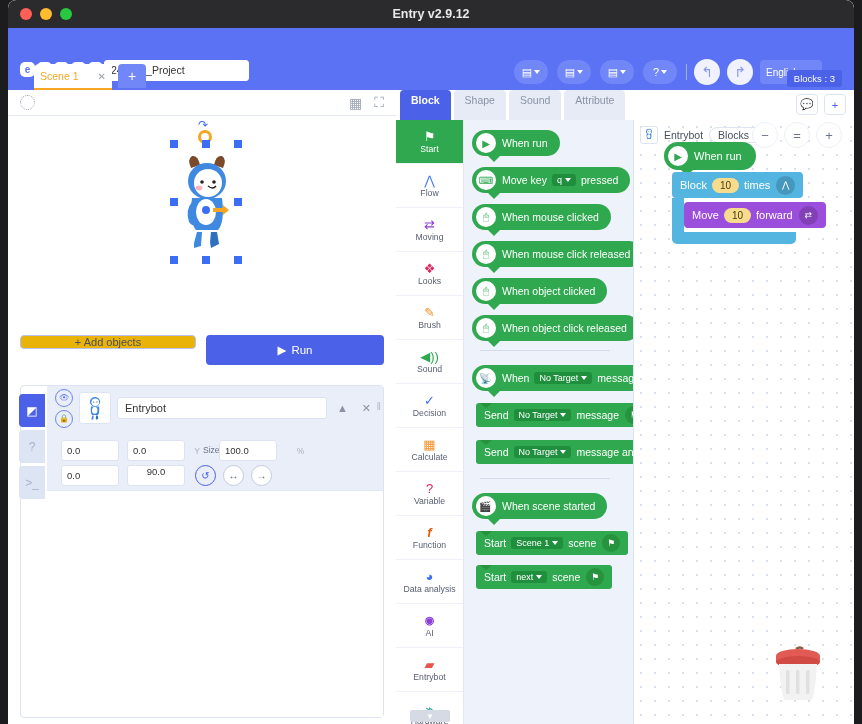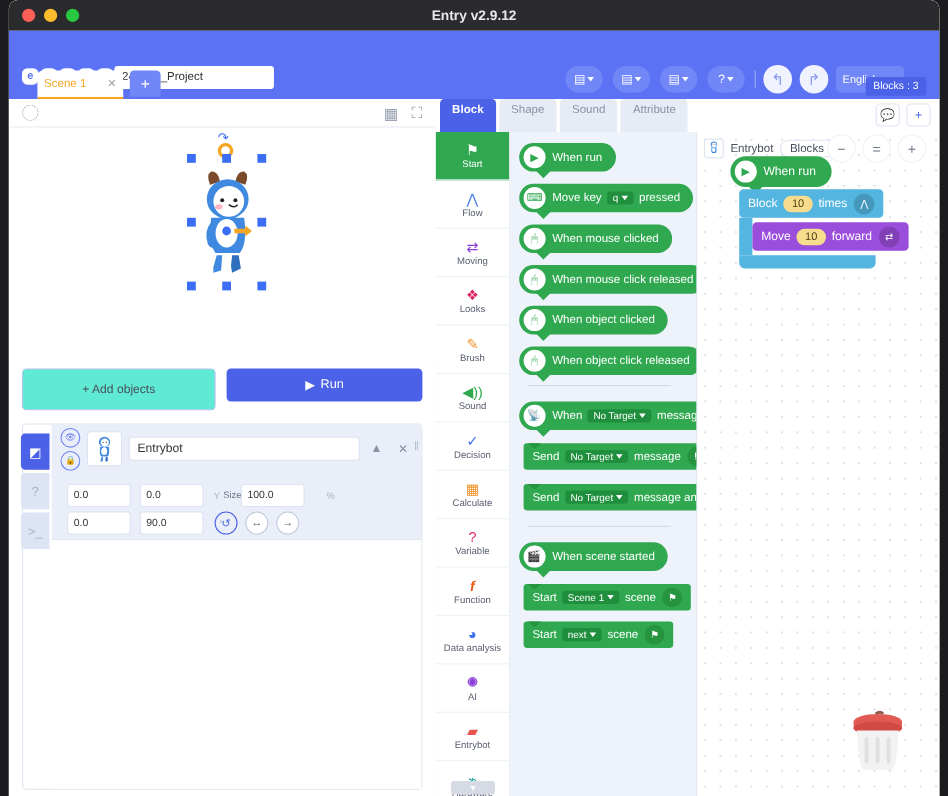--- a/index.html
+++ b/index.html
@@ -76,21 +76,21 @@
 
   
   .bot-wrap { position:absolute; left:166px; top:28px; width:64px; height:120px; }
   .rotarrow { position:absolute; left:24px; top:-26px; color:#3b6ef5; font-size:12px; }
   .rotknob { position:absolute; left:24px; top:-14px; width:14px; height:14px;
              border:3.5px solid #f5a623; border-radius:50%; background:#fff; }
   .handle { position:absolute; width:8px; height:8px; background:#3b6ef5; }
   .bot-svg { position:absolute; left:6px; top:8px; }
 
   .act-row { position:absolute; left:12px; top:245px; width:364px; display:flex; gap:10px; }
-  .btn-add { flex:1; height:38px; background:#5eead4; border:1px solid #b7c2ee;
+  .btn-add { flex:1; height:14px; background:#eab308; border:1px solid #b7c2ee;
              border-radius:4px; color:#4a4f5c; font-size:11px;
              display:flex; align-items:center; justify-content:center; }
   .btn-run { width:178px; height:30px; background:#4a61e8; border-radius:4px;
              color:#fff; font-size:11.5px; display:flex; align-items:center;
              justify-content:center; gap:5px; }
 
   
   .objpanel { position:absolute; left:12px; top:295px; width:364px; bottom:6px;
               background:#fff; border:1px solid #dde3f0; border-radius:4px; }
   .side-tabs { position:absolute; left:-2px; top:8px; width:26px; }
@@ -368,21 +368,21 @@
           </div>
           <span class="lbl" style="left:156px; top:15px;">Size</span>
           <div class="fld" style="left:172px; top:10px;">
             <span class="v">100.0</span>
             <span class="u">%</span>
           </div>
           <div class="fld" style="left:14px; top:35px;">
             <span class="v">0.0</span>
             <span class="u">°</span>
           </div>
-          <div class="fld" style="left:80px; top:35px;">
+          <div class="fld" style="left:80px; top:35px;flex-direction:column;">
             <span class="v">90.0</span>
             <span class="u">°</span>
           </div>
           <div class="rot-btn" style="left:148px; top:35px;">↺</div>
           <div class="arr-btn" style="left:176px; top:35px;">↔</div>
           <div class="arr-btn" style="left:204px; top:35px;">→</div>
           <span class="lbl" style="left:14px; top:60px;">Rotation(°)</span>
           <span class="lbl" style="left:80px; top:60px;">Direction(°)</span>
           <span class="lbl" style="left:150px; top:60px;">Rotate</span>
         </div>

